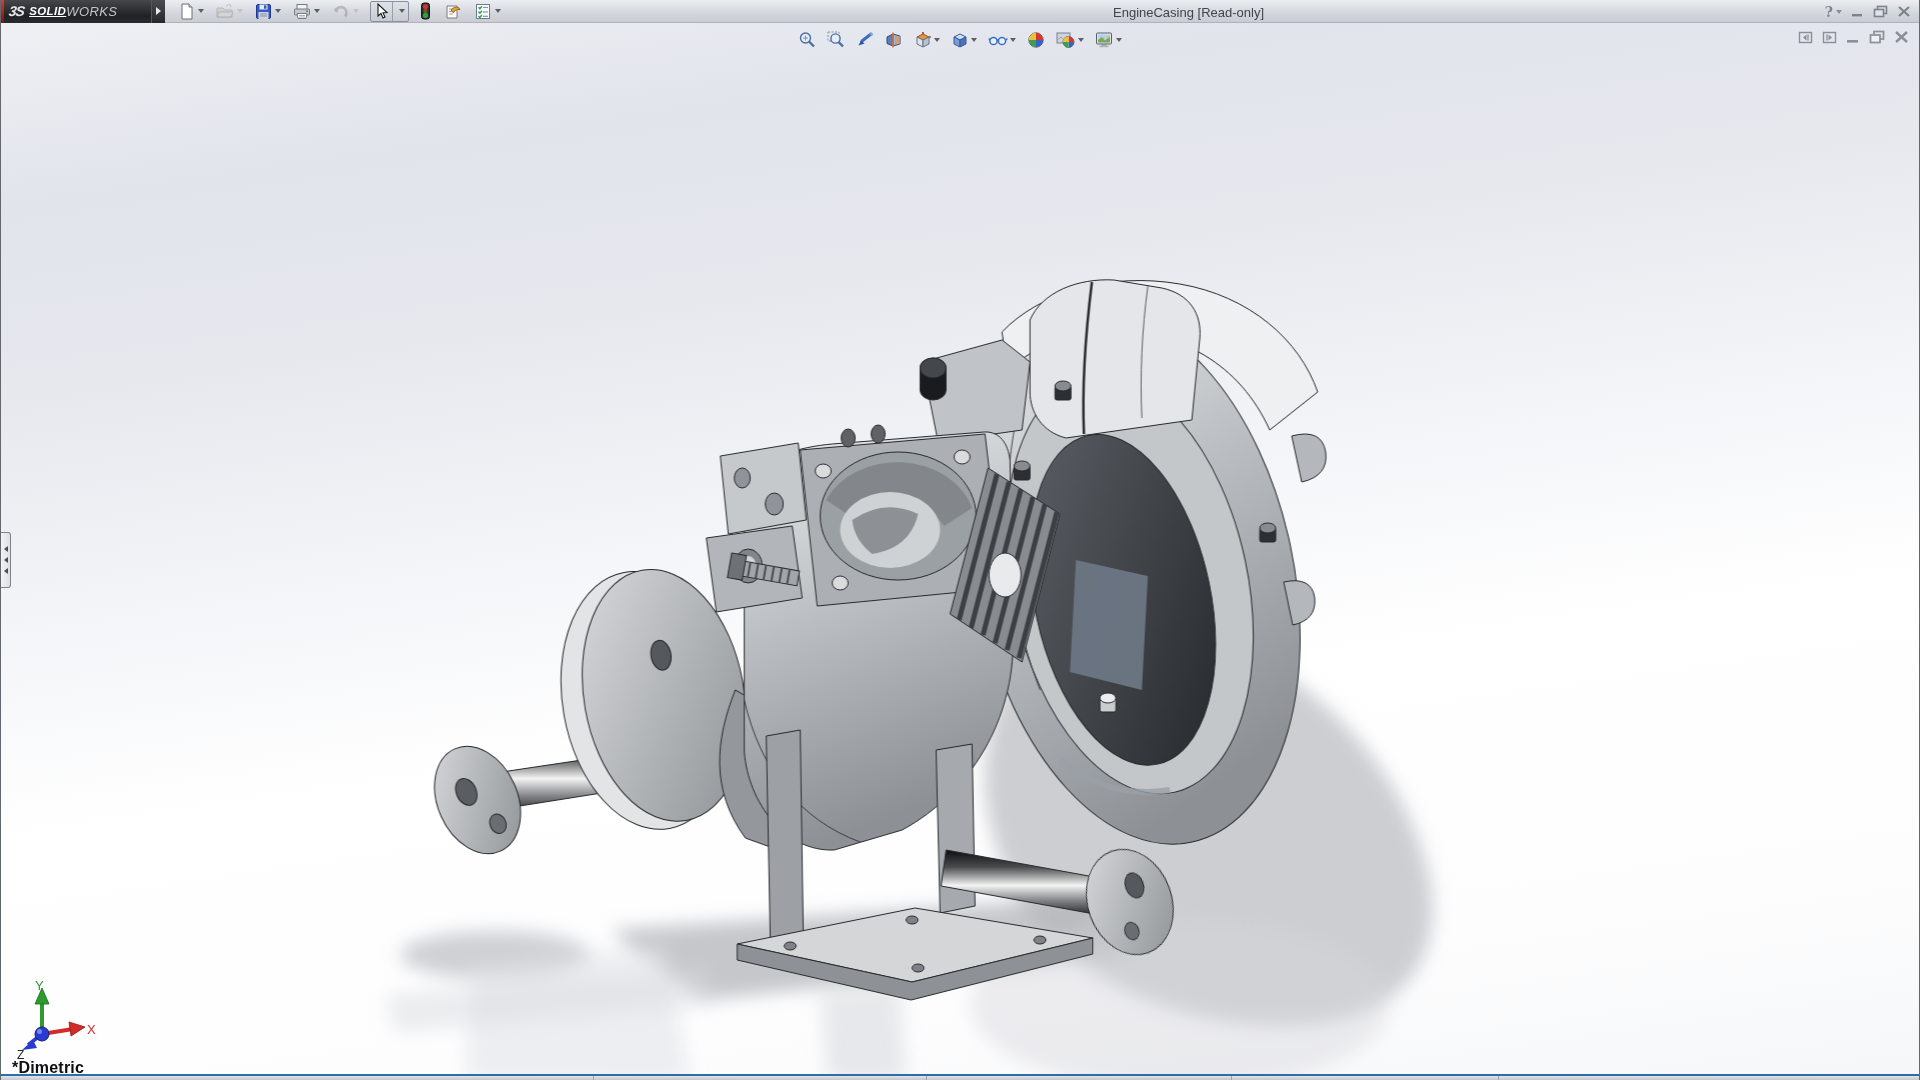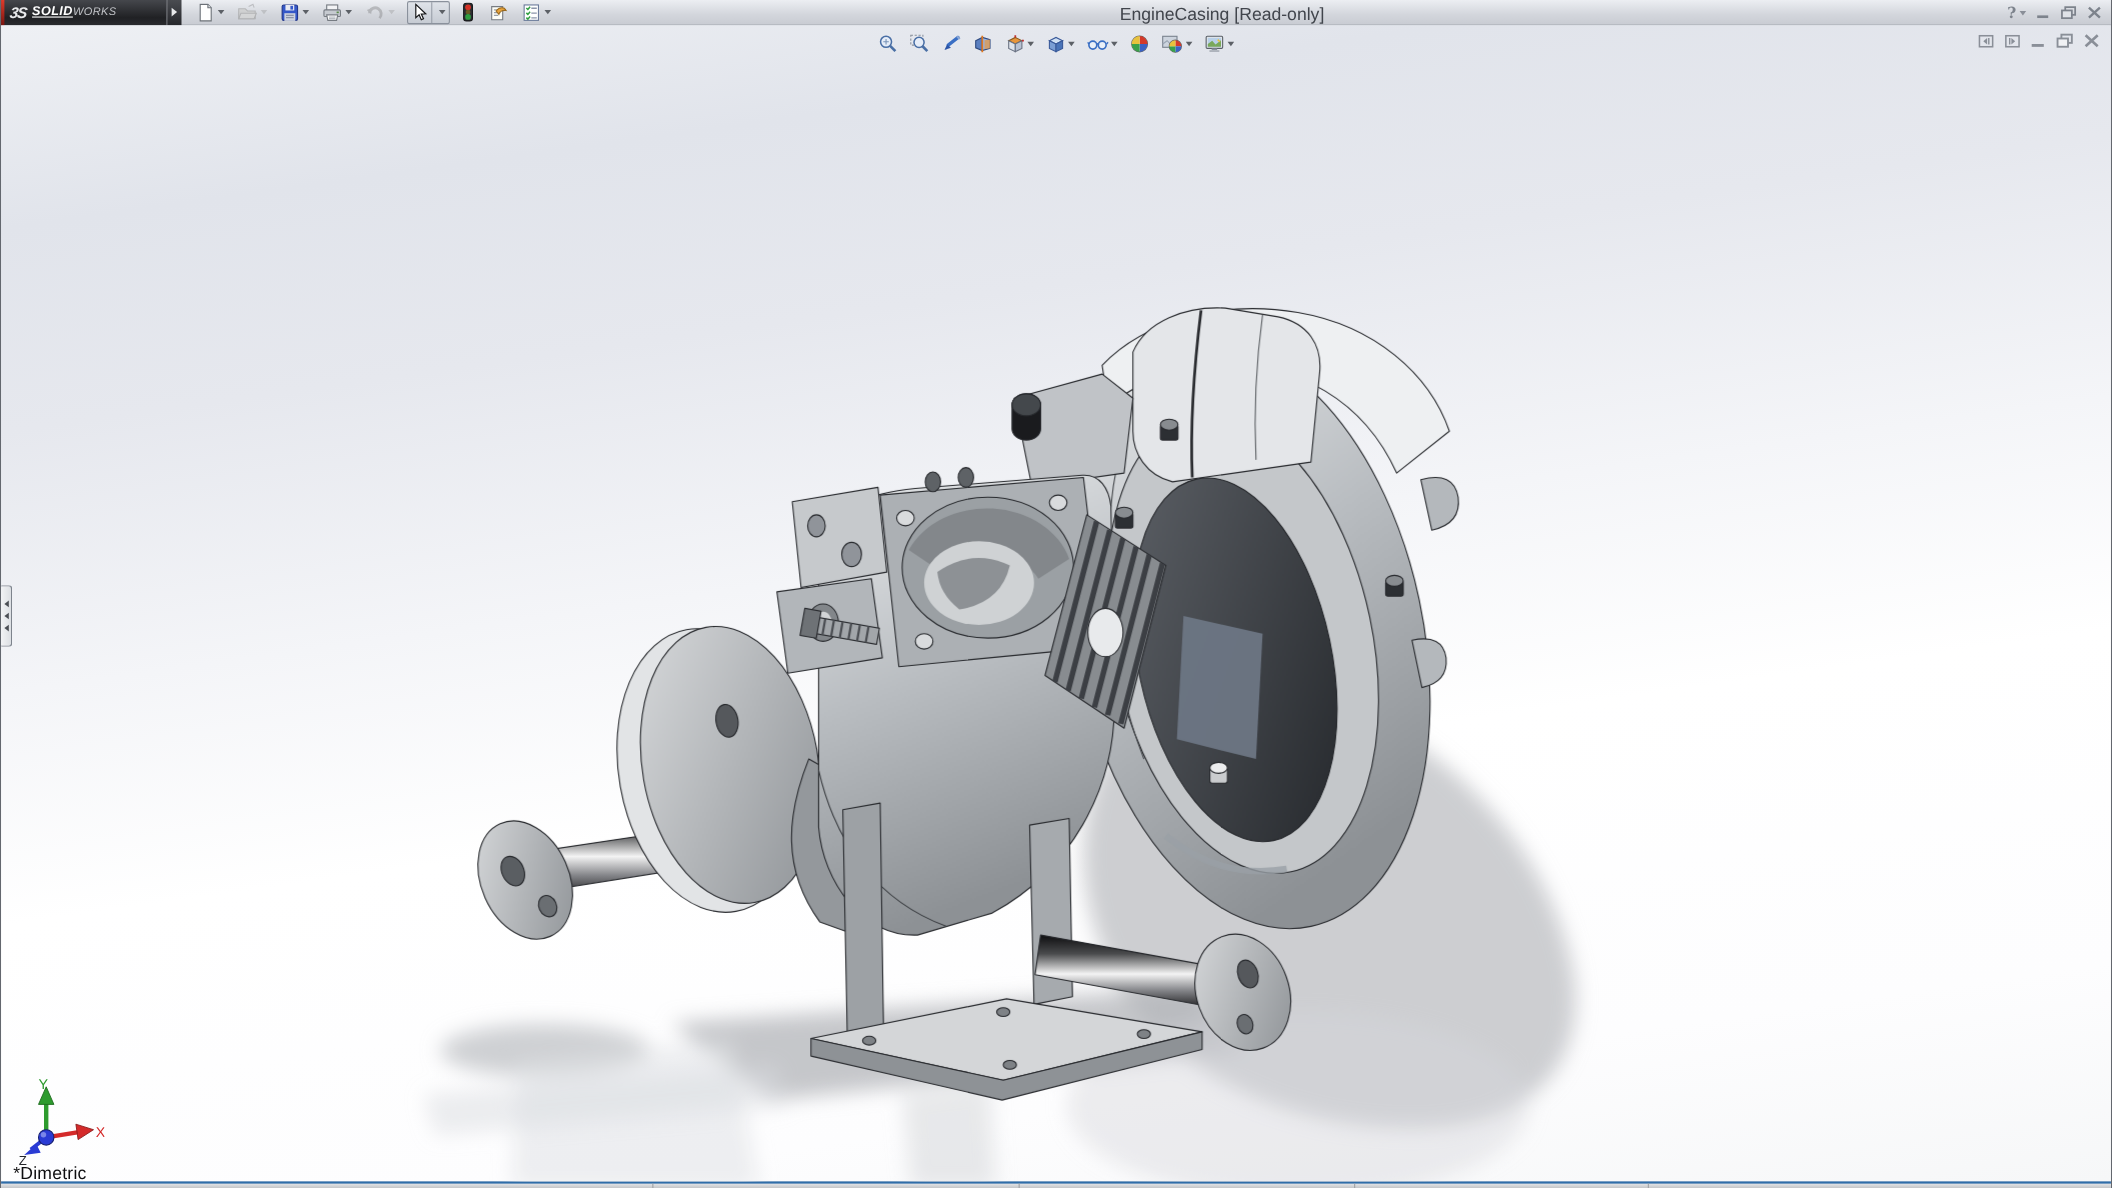--- a/index.html
+++ b/index.html
@@ -6,36 +6,36 @@
   html,body { width:1920px; height:1080px; overflow:hidden; font-family:"Liberation Sans", sans-serif; background:#000; }
   .app { position:relative; width:1920px; height:1080px; background:#dfe2e8; border-left:1px solid #63676e; border-right:1px solid #63676e; }
 
   
   .titlebar { position:absolute; top:0; left:0; right:0; height:23px;
     background:linear-gradient(#eceef2, #d3d6dc 60%, #c9ccd3); border-bottom:1px solid #aeb2ba; display:flex; align-items:center; }
   .brand { width:150px; height:23px; background:linear-gradient(#45474c, #202124 70%, #2a2b2f); display:flex; align-items:center; padding-left:8px; position:relative; flex:0 0 auto; }
   .brand::before { content:""; position:absolute; left:0; top:0; width:3px; height:23px; background:linear-gradient(#e03a2a,#7a1410); }
   .brand .mark { color:#e8e9eb; font-weight:bold; font-style:italic; font-size:14px; letter-spacing:-1px; transform:skewX(-8deg); margin-right:5px; }
   .brand .b1 { color:#fff; font-weight:bold; font-style:italic; font-size:11.5px; letter-spacing:.4px;text-decoration:underline; }
-  .brand .b2 { color:#c2c4c8; font-style:italic; font-size:10px; letter-spacing:.4px; }
+  .brand .b2 { color:#c2c4c8; font-style:italic; font-size:13px; letter-spacing:.4px; }
   .brand-flyout { width:14px; height:23px; background:linear-gradient(#4a4c51,#26272b); border-left:1px solid #55575c; display:flex; align-items:center; justify-content:center; cursor:pointer; flex:0 0 auto; }
   .brand-flyout .tri-r { width:0; height:0; border-left:5px solid #e8e9eb; border-top:4px solid transparent; border-bottom:4px solid transparent; }
 
   .tb { display:flex; align-items:center; margin-left:10px; height:23px; }
   .tb-btn { display:flex; align-items:center; height:21px; padding:0 3px; border-radius:2px; cursor:pointer; }
   .tb-btn svg { display:block; }
   .tb-sep { width:6px; }
   .dd { width:0; height:0; border-top:4px solid #5c6066; border-left:3.5px solid transparent; border-right:3.5px solid transparent; margin-left:3px; }
   .disabled { opacity:.42; filter:grayscale(85%); }
   .disabled .dd { border-top-color:#9aa0a6; }
   .sel-group { display:flex; align-items:center; height:21px; border:1px solid #8a919c; background:linear-gradient(#dfe3e9,#c6cbd3); border-radius:2px; margin:0 2px; }
   .sel-group .seg { display:flex; align-items:center; height:100%; padding:0 3px; }
   .sel-group .seg.arrow { border-left:1px solid #9aa0aa; }
 
-  .title-text { position:absolute; left:1017px; top:5px; font-size:16px; color:#41454c; white-space:nowrap; }
+  .title-text { position:absolute; left:1112px; top:5px; font-size:13px; color:#41454c; white-space:nowrap; }
 
   .win-controls { position:absolute; right:8px; top:2px; display:flex; align-items:center; gap:9px; height:19px; }
   .wc { display:flex; align-items:center; justify-content:center; color:#7d838c; cursor:pointer; height:18px; }
   .wc.help { font-size:14px; font-weight:bold; font-family:"DejaVu Serif", serif; }
   .wc svg { display:block; }
 
   
   .viewport { position:absolute; top:23px; left:0; right:0; bottom:6px; overflow:hidden;
     background:linear-gradient(172deg, #eef0f4 0%, #e1e4eb 14%, #e6e8ee 28%, #f4f5f8 46%, #ffffff 62%, #fdfdfe 85%, #f6f7f8 100%); }
 
@@ -45,21 +45,21 @@
 
   .doc-controls { position:absolute; top:7px; right:10px; display:flex; align-items:center; gap:9px; z-index:5; }
   .dc { cursor:pointer; display:flex; align-items:center; }
 
   .left-tab { position:absolute; left:0; top:509px; width:10px; height:56px; background:linear-gradient(90deg,#f2f3f5,#dcdfe3); border:1px solid #7d838c; border-left:none; border-radius:0 3px 3px 0; cursor:pointer; display:flex; flex-direction:column; align-items:center; justify-content:center; gap:5px; z-index:5; }
   .left-tab .tri-l { width:0; height:0; border-right:4px solid #4a4e54; border-top:3.5px solid transparent; border-bottom:3.5px solid transparent; }
 
   .model-svg { position:absolute; inset:0; width:100%; height:100%; }
 
   .triad { position:absolute; left:14px; bottom:14px; z-index:4; }
-  .view-label { position:absolute; left:11px; bottom:-3px; font-size:16px; font-weight:400; color:#0e0e10; z-index:4; letter-spacing:.2px; }
+  .view-label { position:absolute; left:11px; bottom:-3px; font-size:16px; font-weight:700; color:#0e0e10; z-index:4; letter-spacing:.2px; }
 
   
   .status-strip { position:absolute; left:0; right:0; bottom:0; height:6px; background:linear-gradient(#e3e4e6,#c4c6c9); border-top:2px solid #2f6da8; }
   .status-strip .div { position:absolute; top:0; bottom:0; width:1px; background:#9fa2a6; }
 </style>
 </head>
 <body>
 
 <div class="app">
 

